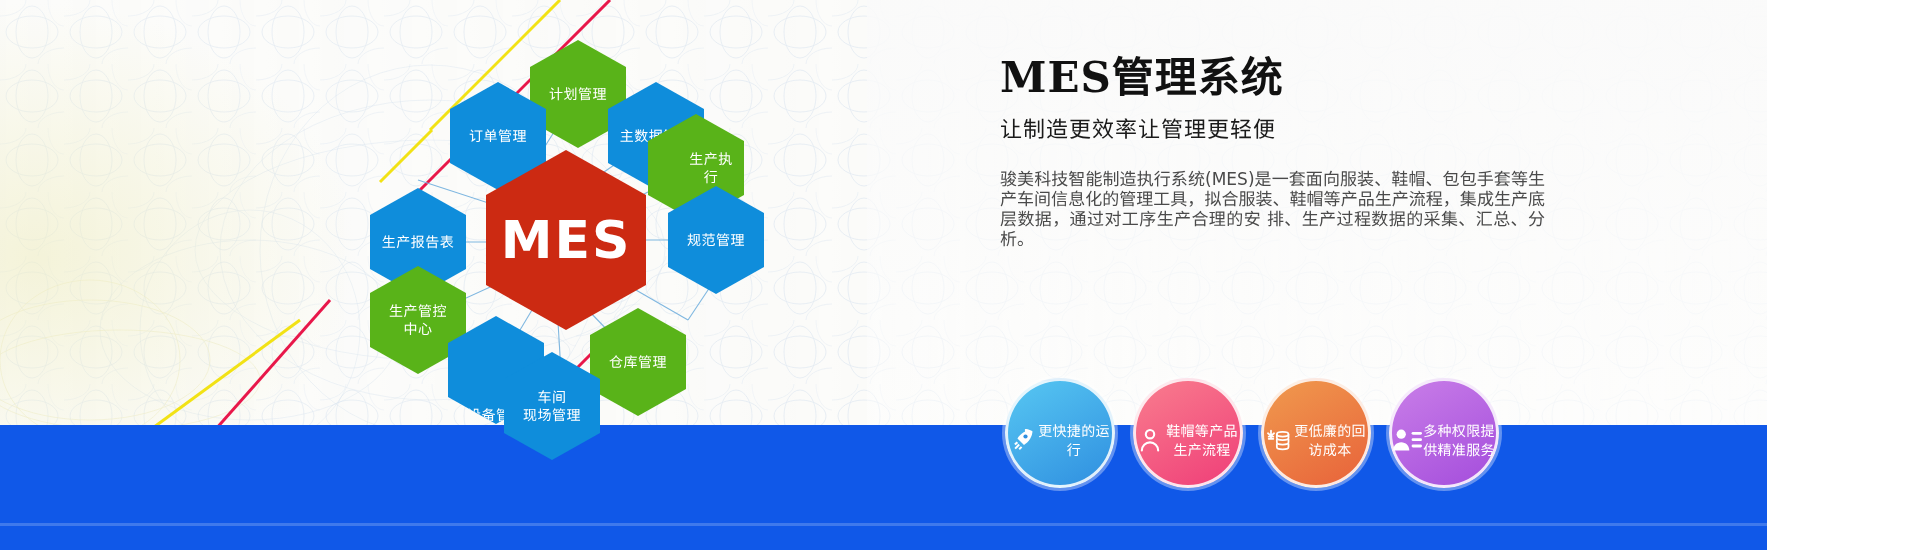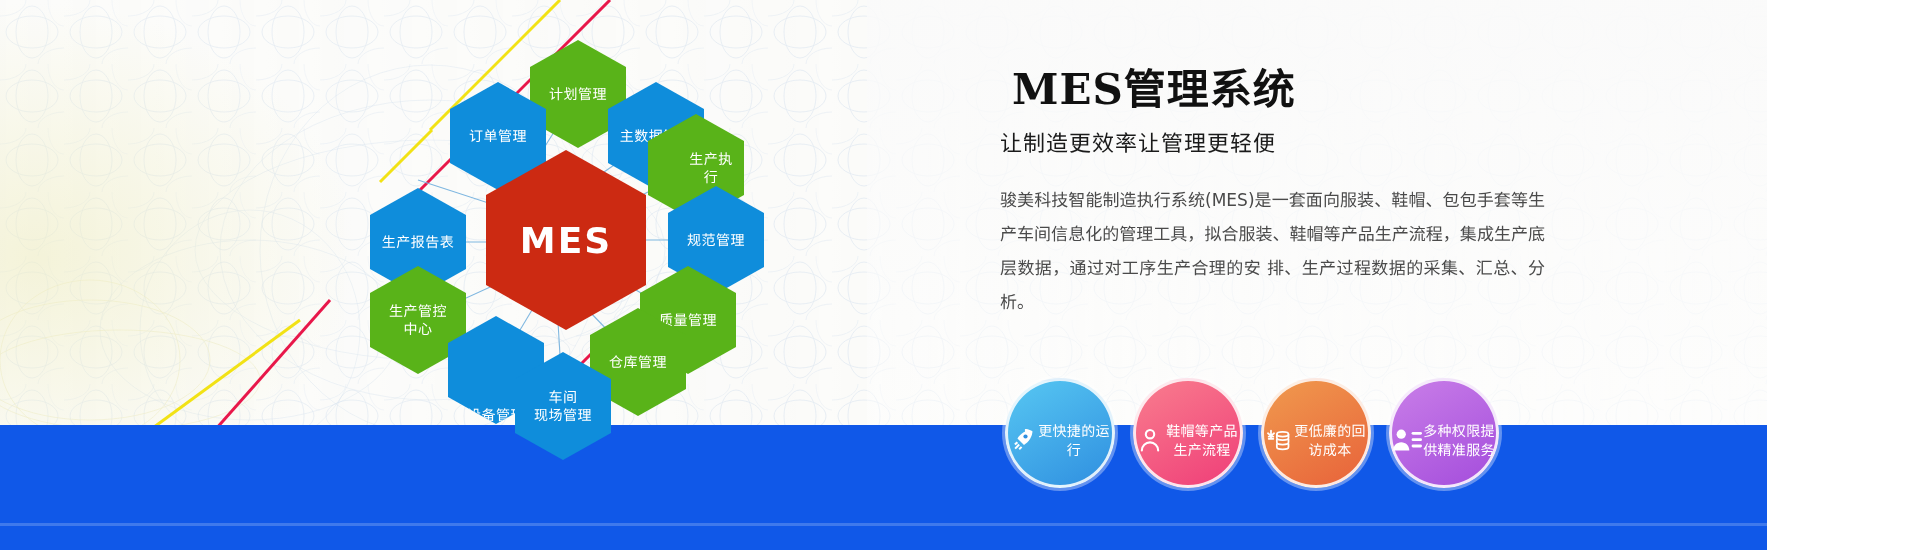--- a/index.html
+++ b/index.html
@@ -99,51 +99,51 @@
     position: absolute;
     width: 160px;
     height: 180px;
     clip-path: polygon(50% 0%, 100% 25%, 100% 75%, 50% 100%, 0% 75%, 0% 25%);
     background: #cc2a12;
     display: flex;
     align-items: center;
     justify-content: center;
     color: #ffffff;
     font-weight: bold;
-    font-size: 36px;
+    font-size: 52px;
     letter-spacing: 2px;
   }
 
   
   .content {
     position: absolute;
     left: 1000px;
     top: 55px;
     width: 600px;
   }
   .title {
     font-family: "DejaVu Serif", "Liberation Serif", serif;
     font-size: 42px;
     font-weight: bold;
     color: #111111;
     letter-spacing: 1px;
-    margin: 12px;
+    margin: 0;
     line-height: 1.1;
   }
   .subtitle {
     font-size: 22px;
     color: #1a1a1a;
     margin: 10px 0 0 0;
     letter-spacing: 1px;
     font-weight: 500;
   }
   .desc {
     margin: 26px 16px 0 0;
     font-size: 17px;
-    line-height: 34px;
+    line-height: 20px;
     color: #4a4a4a;
     width: 545px;
     text-align: justify;
   }
 
   
   .badges {
     position: absolute;
     left: 1005px;
     top: 378px;
@@ -272,30 +272,27 @@
     <div class="hex blue" style="left:40px; top:178px;">
       <span>生产报告表</span>
     </div>
     <div class="hex blue" style="left:338px; top:176px;">
       <span>规范管理</span>
     </div>
     <div class="hex green" style="left:40px; top:256px;">
       <span style="white-space:pre-line;">生产管控
 中心</span>
     </div>
-    <div class="hex green" style="left:310px; top:256px;">
-      <span>质量管理</span>
-    </div>
     <div class="hex blue" style="left:118px; top:306px;align-items:flex-end;">
       <span>设备管理</span>
     </div>
     <div class="hex green" style="left:260px; top:298px;">
       <span>仓库管理</span>
     </div>
-    <div class="hex blue" style="left:185px; top:342px;align-items:center;">
+    <div class="hex blue" style="left:174px; top:342px;align-items:center;">
       <span style="white-space:pre-line;">车间
 现场管理</span>
     </div>
 
     <div class="hex-center" style="left:156px; top:140px;">
       <span>MES</span>
     </div>
   </div>
 
   <div class="content">

